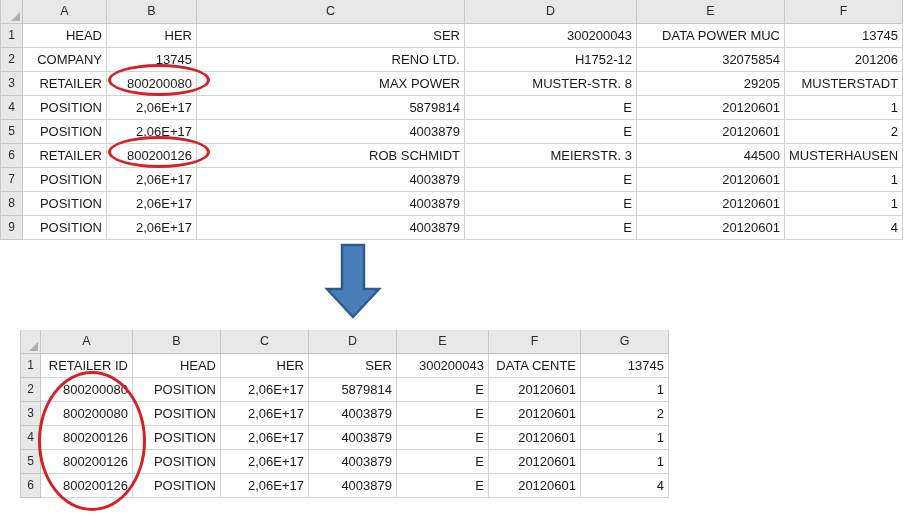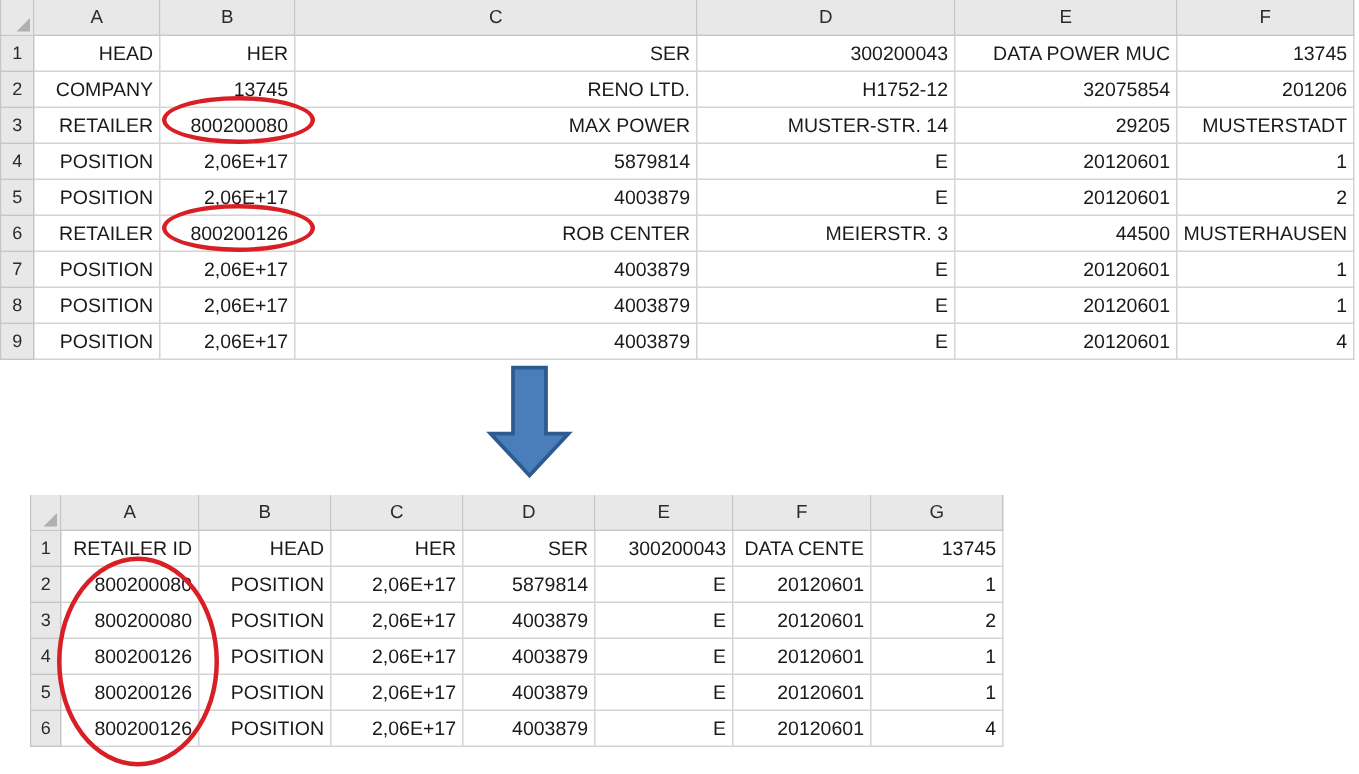--- a/index.html
+++ b/index.html
@@ -139,21 +139,21 @@
         <td class="txt">RENO LTD.</td>
         <td class="txt">H1752-12</td>
         <td class="num">32075854</td>
         <td class="num">201206</td>
       </tr>
       <tr>
         <td class="rowhdr">3</td>
         <td class="txt">RETAILER</td>
         <td class="num">800200080</td>
         <td class="txt">MAX POWER</td>
-        <td class="txt">MUSTER-STR. 14</td>
+        <td class="txt">MUSTER-STR. 8</td>
         <td class="num">29205</td>
         <td class="txt">MUSTERSTADT</td>
       </tr>
       <tr>
         <td class="rowhdr">4</td>
         <td class="txt">POSITION</td>
         <td class="num">2,06E+17</td>
         <td class="num">5879814</td>
         <td class="txt">E</td>
         <td class="num">20120601</td>
@@ -165,21 +165,21 @@
         <td class="num">2,06E+17</td>
         <td class="num">4003879</td>
         <td class="txt">E</td>
         <td class="num">20120601</td>
         <td class="num">2</td>
       </tr>
       <tr>
         <td class="rowhdr">6</td>
         <td class="txt">RETAILER</td>
         <td class="num">800200126</td>
-        <td class="txt">ROB CENTER</td>
+        <td class="txt">ROB SCHMIDT</td>
         <td class="txt">MEIERSTR. 3</td>
         <td class="num">44500</td>
         <td class="txt">MUSTERHAUSEN</td>
       </tr>
       <tr>
         <td class="rowhdr">7</td>
         <td class="txt">POSITION</td>
         <td class="num">2,06E+17</td>
         <td class="num">4003879</td>
         <td class="txt">E</td>

